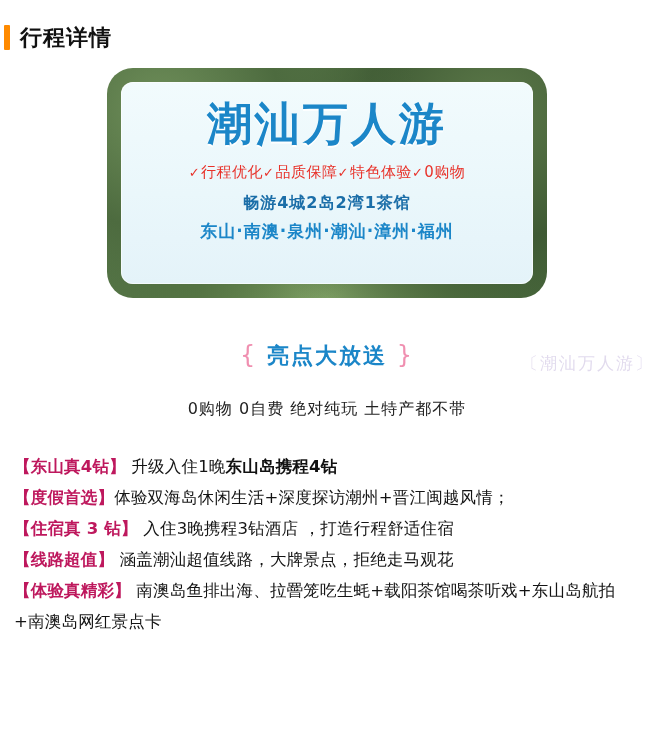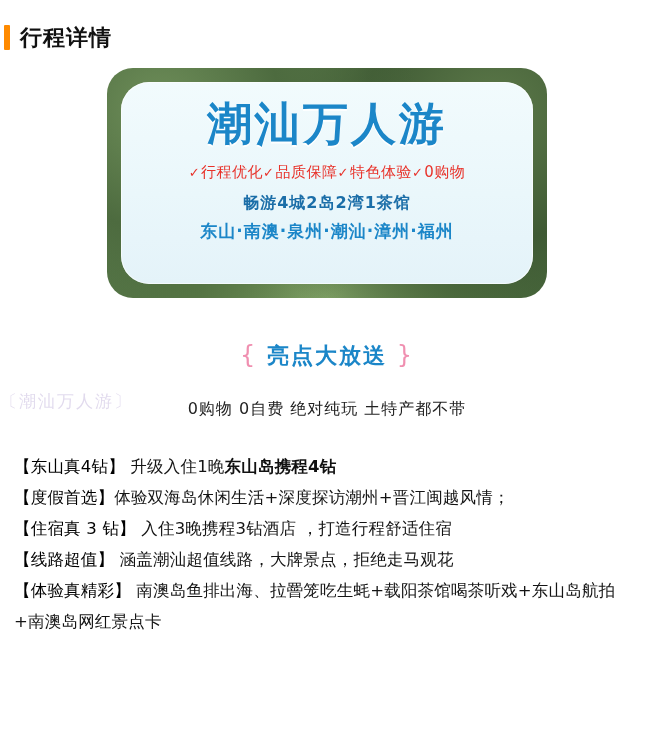--- a/index.html
+++ b/index.html
@@ -64,21 +64,21 @@
       radial-gradient(circle at 88% 20%, #5d7a4a 0%, #3f5a34 30%, rgba(63,90,52,0) 62%),
       radial-gradient(circle at 50% 100%, #86a86a 0%, #5c7d47 40%, rgba(92,125,71,0) 75%),
       linear-gradient(160deg, #7d9d63 0%, #5f8150 40%, #486b3e 100%);
   }
   .poster-inner {
     position: absolute;
     left: 14px;
     top: 14px;
     right: 14px;
     bottom: 14px;
-    border-radius: 28px;
+    border-radius: 12px;
     background: linear-gradient(180deg, #f2fbfd 0%, #eaf7fb 55%, #e4f3f9 100%);
     box-shadow: 0 0 0 1px rgba(255,255,255,0.6) inset;
     display: flex;
     flex-direction: column;
     align-items: center;
     justify-content: flex-start;
     padding-top: 14px;
     box-sizing: border-box;
   }
   .poster-title {
@@ -120,27 +120,26 @@
     letter-spacing: 1px;
     line-height: 24px;
   }
 
   
   .watermark {
     position: absolute;
     top: 352px;
     left: 0;
     width: 654px;
-    text-align: left;
+    text-align: right;
     font-size: 17px;
     color: #d8cfe8;
     opacity: 0.75;
     letter-spacing: 2px;
     pointer-events: none;
-    margin-top: 38px;
   }
 
   
   .highlight {
     margin-top: 42px;
     text-align: center;
     font-size: 22px;
     font-weight: bold;
     color: #1b86c8;
     letter-spacing: 2px;
@@ -167,22 +166,22 @@
     margin-top: 30px;
     padding: 0 12px 0 14px;
   }
   .bullet {
     font-size: 16.5px;
     line-height: 31px;
     color: #141414;
     letter-spacing: 0.2px;
   }
   .bullet .tag {
-    color: #000000;
-    font-weight: normal;
+    color: #be185d;
+    font-weight: bold;
   }
   .bullet .strong {
     font-weight: bold;
     color: #111111;
   }
 </style>
 </head>
 <body>
 
 <div class="page">

